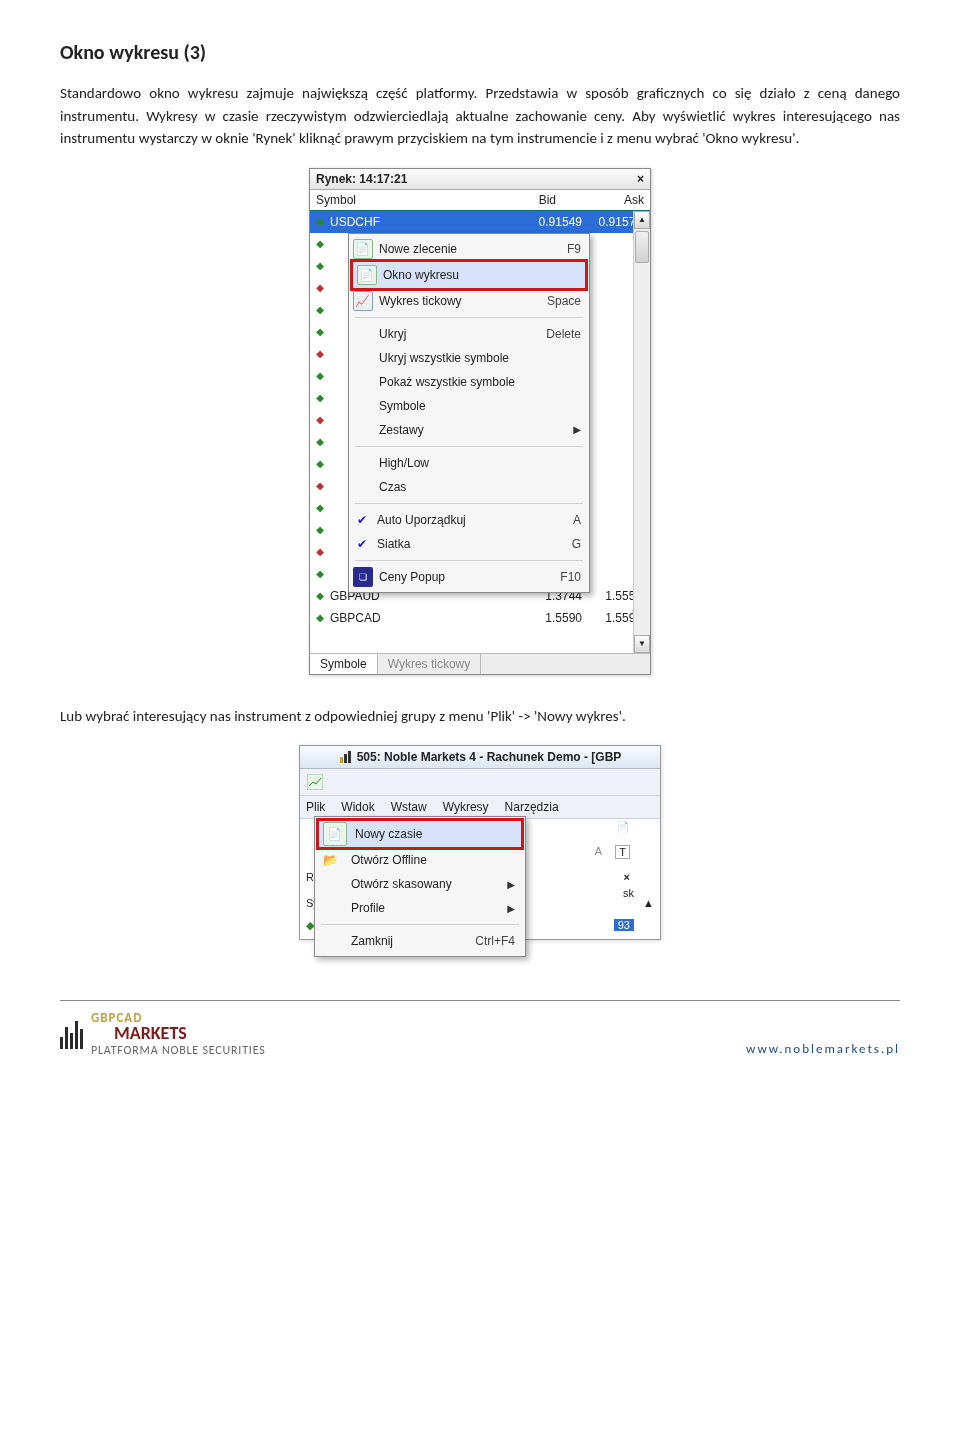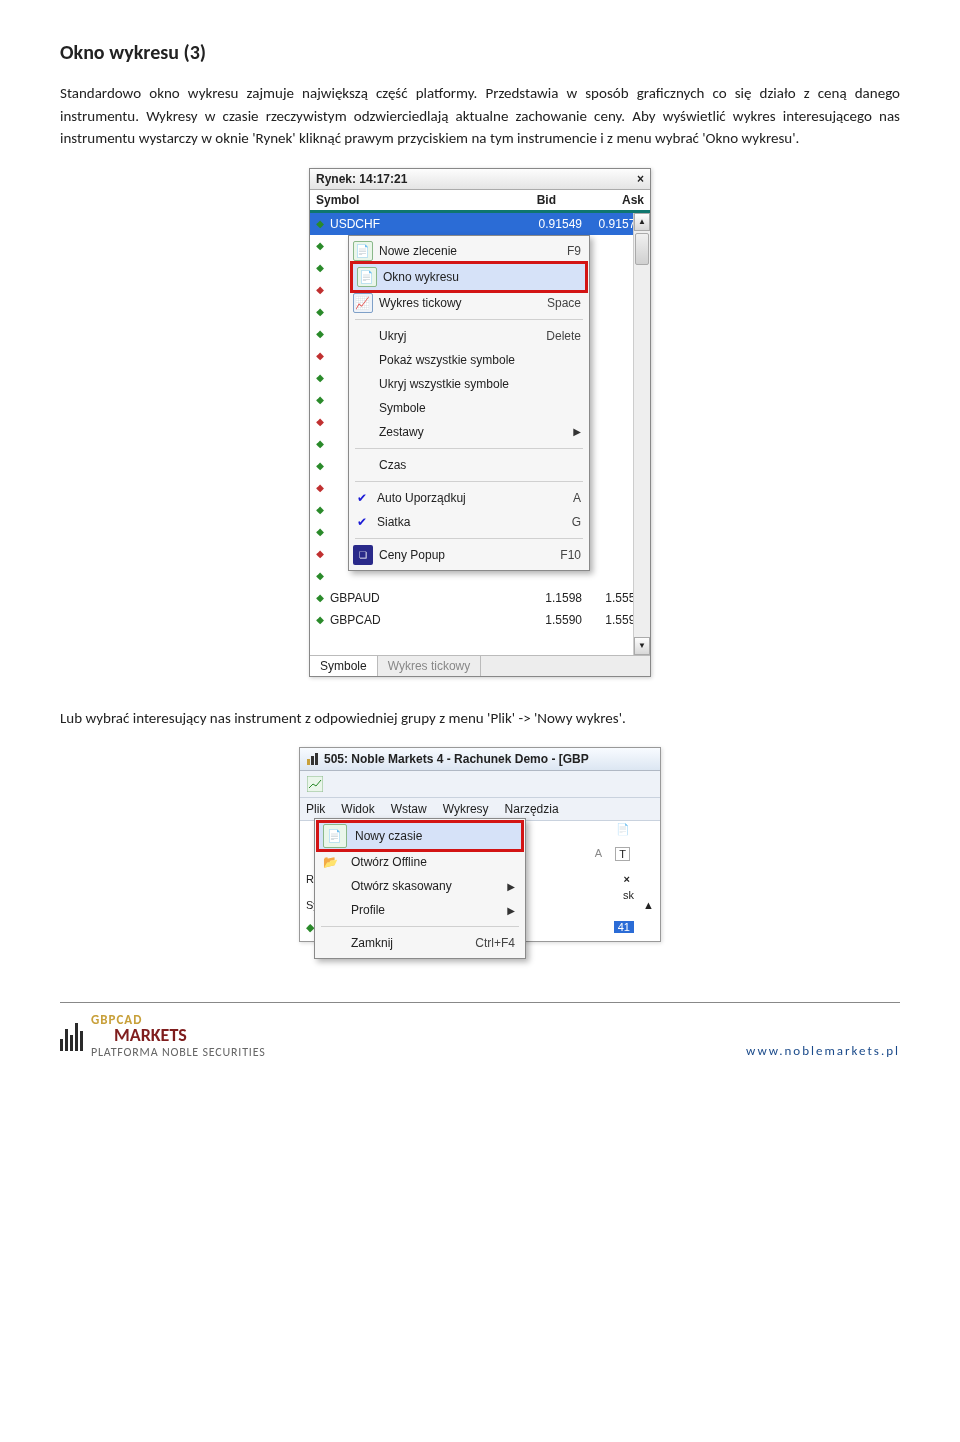--- a/index.html
+++ b/index.html
@@ -45,22 +45,22 @@
     align-items: center;
     border-bottom: 1px solid #aaa;
   }
   .market-title .close {
     font-family: Arial;
     cursor: pointer;
   }
   .market-header {
     display: flex;
     background: #fff;
-    border-bottom: 3px solid #0f766e;
-    font-weight: bold;
+    border-bottom: 1px solid #0f766e;
+    font-weight: normal;
   }
   .market-header div {
     padding: 3px 6px;
   }
   .mh-symbol { flex: 2; }
   .mh-bid { flex: 1; text-align: right; }
   .mh-ask { flex: 1; text-align: right; padding-right: 18px; }
   .market-body {
     position: relative;
     background: #fff;
@@ -189,20 +189,21 @@
     box-shadow: 1px 1px 4px rgba(0,0,0,0.15);
   }
   .app-titlebar {
     background: linear-gradient(#f8fbff,#dce6f2);
     padding: 4px 6px;
     font-weight: bold;
     display: flex;
     align-items: center;
     gap: 4px;
     border-bottom: 1px solid #b0b8c4;
+    justify-content: center;
   }
   .app-logo {
     width: 14px; height: 14px;
     display: inline-flex;
     align-items: center;
     justify-content: center;
     font-size: 10px;
   }
   .app-menubar {
     position: relative;
@@ -406,21 +407,21 @@
           </div>
           <div class="bg-row">
             <span class="arrow up">◆</span>
       <span class="bg-sym"></span>
             <span class="bg-bid"></span>
       <span class="bg-ask">6</span>
           </div>
           <div class="bg-row">
             <span class="arrow up">◆</span>
       <span class="bg-sym">GBPAUD</span>
-      <span class="bg-bid">1.1598</span>
+      <span class="bg-bid">1.3744</span>
       <span class="bg-ask">1.5554</span>
           </div>
           <div class="bg-row">
             <span class="arrow up">◆</span>
       <span class="bg-sym">GBPCAD</span>
       <span class="bg-bid">1.5590</span>
       <span class="bg-ask">1.5597</span>
           </div>
         </div>
       <div class="ctx-menu" id="ctx-menu">
@@ -439,36 +440,40 @@
             <span class="shortcut">Space</span>
           </div>
           <div class="ctx-sep"></div>
           <div class="ctx-item">
             <span class="icon"></span>
             <span class="label">Ukryj</span>
             <span class="shortcut">Delete</span>
           </div>
           <div class="ctx-item">
             <span class="icon"></span>
+            <span class="label">Ukryj wszystkie symbole</span>
+          </div>
+          <div class="ctx-item">
+            <span class="icon"></span>
             <span class="label">Pokaż wszystkie symbole</span>
-          </div>
-          <div class="ctx-item">
-            <span class="icon"></span>
-            <span class="label">Ukryj wszystkie symbole</span>
           </div>
           <div class="ctx-item">
             <span class="icon"></span>
             <span class="label">Symbole</span>
           </div>
           <div class="ctx-item">
             <span class="icon"></span>
             <span class="label">Zestawy</span>
             <span class="arrow-sub">▶</span>
           </div>
           <div class="ctx-sep"></div>
+          <div class="ctx-item">
+            <span class="icon"></span>
+            <span class="label">High/Low</span>
+          </div>
           <div class="ctx-item">
             <span class="icon"></span>
             <span class="label">Czas</span>
           </div>
           <div class="ctx-sep"></div>
           <div class="ctx-item">
             <span class="check">✔</span>
             <span class="label">Auto Uporządkuj</span>
             <span class="shortcut">A</span>
           </div>
@@ -554,21 +559,21 @@
     </div>
     <div class="side-area">
       <span class="side-label" style="left:6px; top:52px">Ry</span>
       <span class="side-label" style="left:6px; top:78px">Sy</span>
       <span class="side-label" style="right:30px; top:2px; color:#888">📄</span>
       <span class="side-label" style="right:58px; top:26px; color:#888">A</span>
       <span class="side-label" style="right:30px; top:26px; border:1px solid #aaa; padding:0 3px">T</span>
       <span class="side-label" style="right:30px; top:52px; font-weight:bold">×</span>
       <span class="side-label" style="right:26px; top:68px">sk</span>
       <span class="side-label" style="right:6px; top:78px">▲</span>
-      <span class="side-label" style="right:26px; top:100px; background:#2b6cd6; color:#fff; padding:0 4px">41</span>
+      <span class="side-label" style="right:26px; top:100px; background:#2b6cd6; color:#fff; padding:0 4px">93</span>
       <span class="side-label" style="left:6px; top:100px; color:#2a8a2a">◆</span>
     </div>
   </div>
 </div>
 
 <hr class="footer-rule">
 <div class="footer">
   <div class="logo-block">
     <div class="logo-bars">
       <span style="height:12px"></span>

